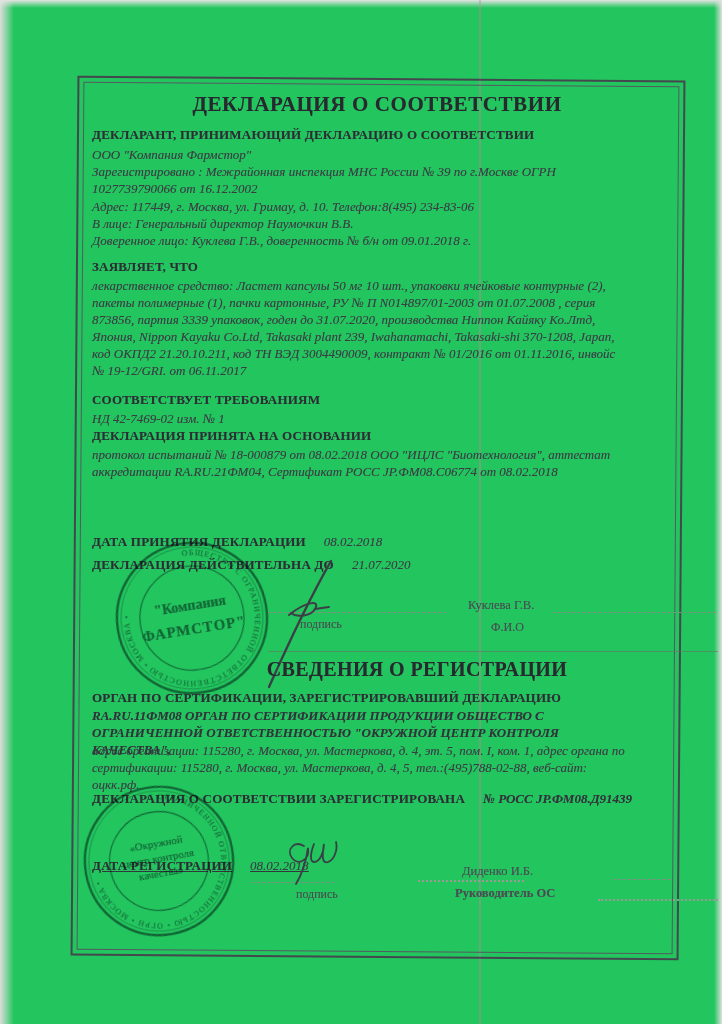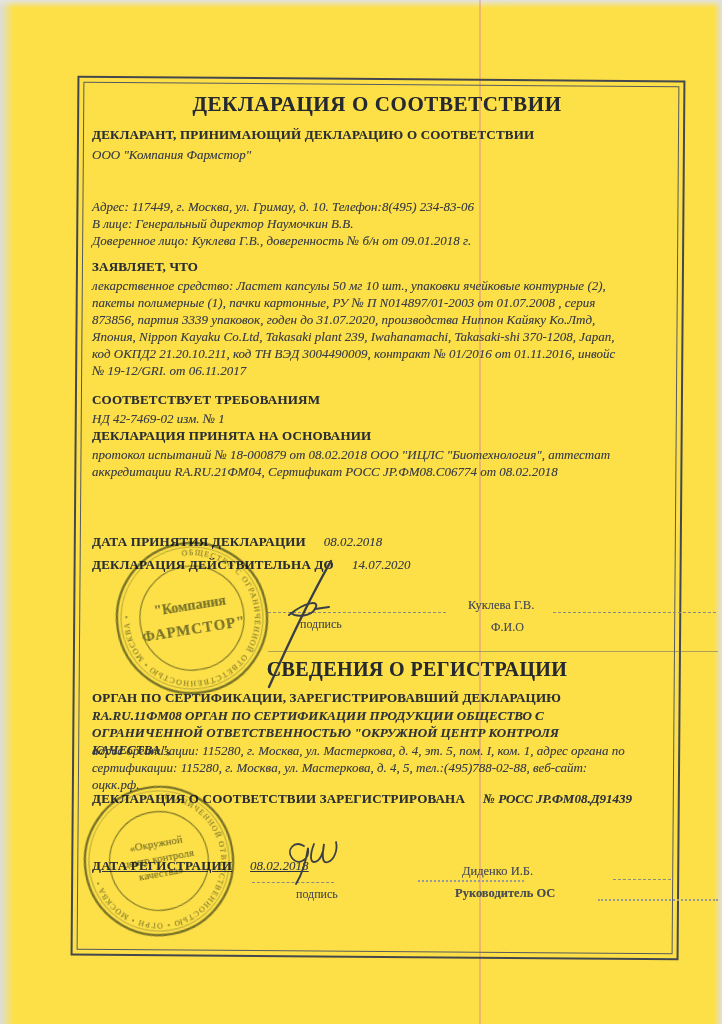--- a/index.html
+++ b/index.html
@@ -1,16 +1,16 @@
 <!DOCTYPE html>
 <html><head>
 <meta charset="utf-8">
 <style>
   html,body{margin:0;padding:0;background:#e8e8e6;}
-  .page{position:relative;width:722px;height:1024px;background:#fde047;overflow:hidden;
+  .page{position:relative;width:722px;height:1024px;background:#22c55e;overflow:hidden;
         font-family:"Liberation Serif","DejaVu Serif",serif;color:#33373d;}
   .edge-left{position:absolute;left:0;top:0;width:14px;height:1024px;
         background:linear-gradient(90deg,#dddddb,rgba(250,250,248,0));}
   .edge-top{position:absolute;left:0;top:0;width:722px;height:8px;
         background:linear-gradient(180deg,#e3e3e1,rgba(250,250,248,0));}
   .edge-right{position:absolute;right:0;top:0;width:8px;height:1024px;
         background:linear-gradient(270deg,#e0e0de,rgba(250,250,248,0));}
   .frame{position:absolute;left:74px;top:78px;width:604px;height:876px;
         border:2px solid #44484e;transform:rotate(0.45deg);}
   .frame-inner{position:absolute;left:4px;top:4px;right:4px;bottom:4px;border:1px solid #565a60;}
@@ -42,40 +42,41 @@
   <div class="ruled-line"></div>
 
   <div class="frame">
     <div class="frame-inner"></div>
   </div>
 
   <div class="txt h1" style="left:75px;top:92px;width:604px;">ДЕКЛАРАЦИЯ О СООТВЕТСТВИИ</div>
 
   <div class="txt hd" style="left:92px;top:127px;">ДЕКЛАРАНТ, ПРИНИМАЮЩИЙ ДЕКЛАРАЦИЮ О СООТВЕТСТВИИ</div>
   <div class="txt it" style="left:92px;top:146px;">ООО "Компания Фармстор"</div>
+  <div class="txt it" style="left:92px;top:163px;width:534px;">Зарегистрировано : Межрайонная инспекция МНС России № 39 по г.Москве ОГРН 1027739790066 от 16.12.2002</div>
   <div class="txt it" style="left:92px;top:198px;">Адрес: 117449, г. Москва, ул. Гримау, д. 10. Телефон:8(495) 234-83-06</div>
   <div class="txt it" style="left:92px;top:215px;">В лице: Генеральный директор Наумочкин В.В.</div>
   <div class="txt it" style="left:92px;top:232px;font-style:italic;">Доверенное лицо: Куклева Г.В., доверенность № б/н от 09.01.2018 г.</div>
 
   <div class="txt hd" style="left:92px;top:259px;">ЗАЯВЛЯЕТ, ЧТО</div>
   <div class="txt it" style="left:92px;top:277px;width:530px;">лекарственное средство: Ластет капсулы 50 мг 10 шт., упаковки ячейковые контурные (2), пакеты полимерные (1), пачки картонные, РУ № П N014897/01-2003 от 01.07.2008 , серия 873856, партия 3339 упаковок, годен до 31.07.2020, производства Ниппон Кайяку Ко.Лтд, Япония, Nippon Kayaku Co.Ltd, Takasaki plant 239, Iwahanamachi, Takasaki-shi 370-1208, Japan, код ОКПД2 21.20.10.211, код ТН ВЭД 3004490009, контракт № 01/2016 от 01.11.2016, инвойс № 19-12/GRI. от 06.11.2017</div>
 
   <div class="txt hd" style="left:92px;top:392px;">СООТВЕТСТВУЕТ ТРЕБОВАНИЯМ</div>
   <div class="txt it" style="left:92px;top:410px;">НД 42-7469-02 изм. № 1</div>
 
   <div class="txt hd" style="left:92px;top:428px;">ДЕКЛАРАЦИЯ ПРИНЯТА НА ОСНОВАНИИ</div>
   <div class="txt it" style="left:92px;top:446px;width:530px;">протокол испытаний № 18-000879 от 08.02.2018 ООО "ИЦЛС "Биотехнология", аттестат аккредитации RA.RU.21ФМ04, Сертификат РОСС JP.ФМ08.С06774 от 08.02.2018</div>
 
   <div class="txt row" style="left:92px;top:533px;">
     <span class="hd">ДАТА ПРИНЯТИЯ ДЕКЛАРАЦИИ</span>
     <span class="it">08.02.2018</span>
   </div>
   <div class="txt row" style="left:92px;top:556px;">
     <span class="hd">ДЕКЛАРАЦИЯ ДЕЙСТВИТЕЛЬНА ДО</span>
-    <span class="it">14.07.2020</span>
+    <span class="it">21.07.2020</span>
   </div>
 
   <div class="sigline" style="left:268px;top:612px;width:178px;"></div>
   <div class="sigline" style="left:553px;top:612px;width:163px;"></div>
   <div class="thinline" style="left:268px;top:651px;width:450px;"></div>
   <div class="txt lbl" style="left:300px;top:617px;">подпись</div>
   <div class="txt lbl" style="left:468px;top:598px;font-size:12.5px;">Куклева Г.В.</div>
   <div class="txt lbl" style="left:491px;top:620px;">Ф.И.О</div>
 
   <svg class="sig" style="left:245px;top:555px;" width="110" height="145" viewBox="0 0 110 145">

